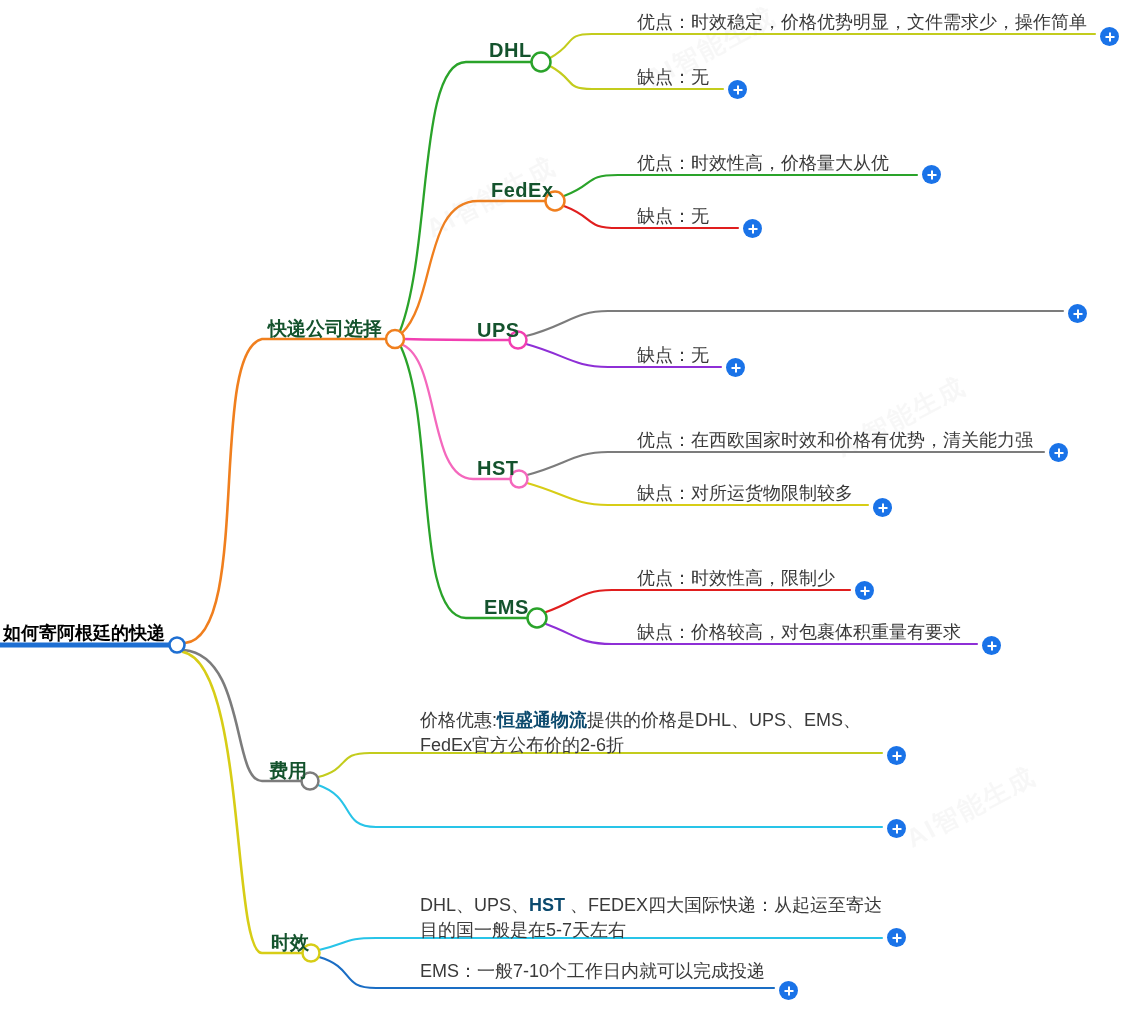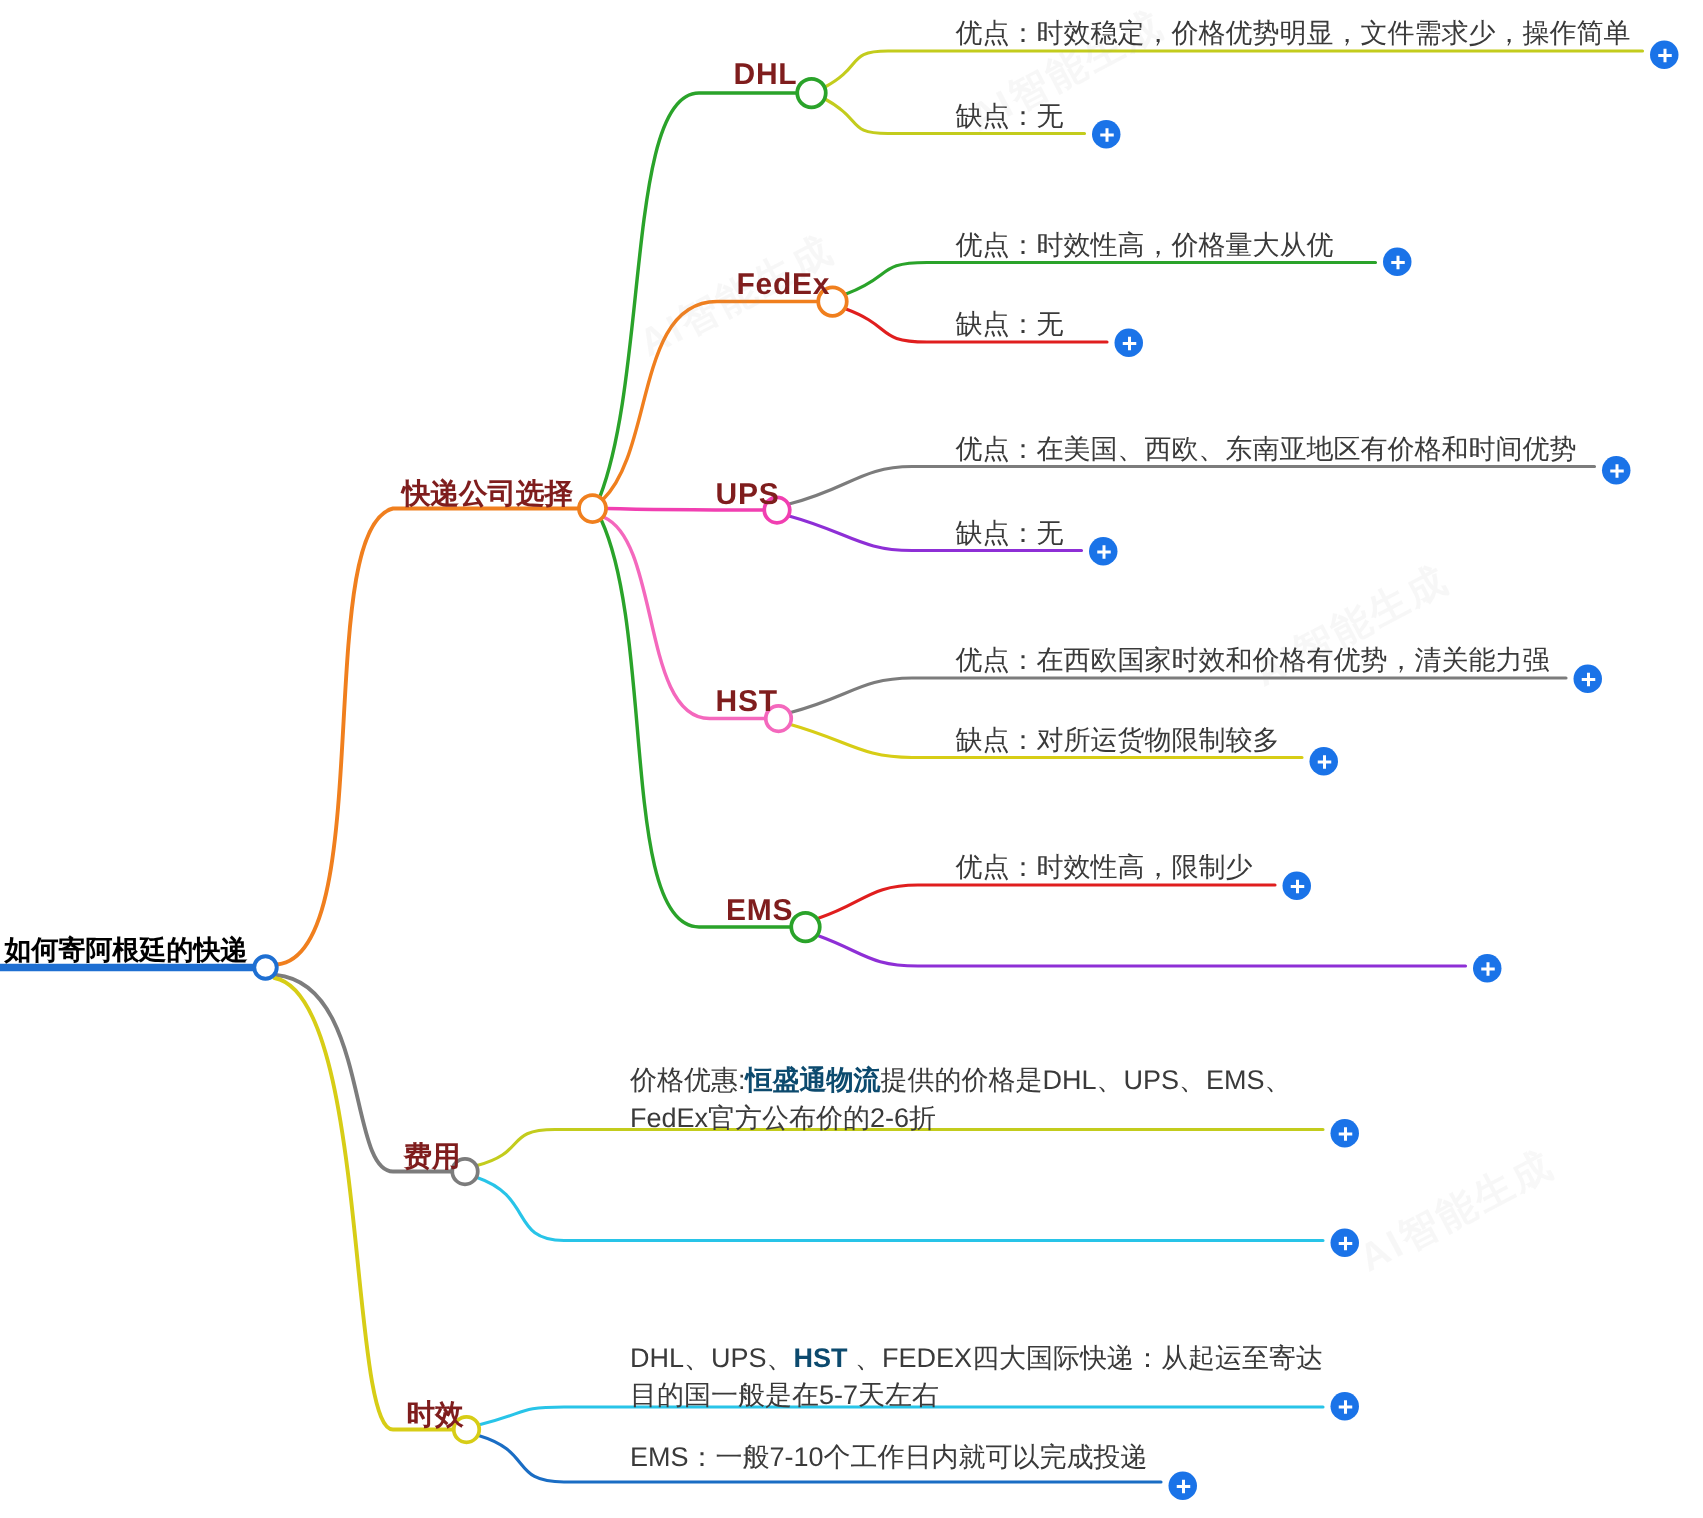--- a/index.html
+++ b/index.html
@@ -2,21 +2,21 @@
 <html><head>
 <meta charset="utf-8">
 <style>
   html,body{margin:0;padding:0;background:#fff;}
   #stage{
     position:relative;width:1135px;height:1012px;overflow:hidden;background:#fff;
     font-family:"Liberation Sans","DejaVu Sans",sans-serif;
   }
   #stage svg{position:absolute;left:0;top:0;}
   .abs{position:absolute;white-space:nowrap;}
-  .topic{font-weight:bold;color:#7f1d1d;font-size:19px;}
+  .topic{font-weight:bold;color:#14532d;font-size:19px;}
   .topic.latin{font-size:20px;letter-spacing:0.5px;}
   .root-label{font-weight:bold;color:#000;font-size:18px;}
   .leaf{font-size:18px;color:#3a3a3a;line-height:22px;}
   .leaf .b{font-weight:bold;color:#0c4a6e;}
   .wrap2{white-space:normal;width:480px;}
   .plus{
     position:absolute;width:19px;height:19px;border-radius:50%;
     background:#1a73e8;box-shadow:0 0 0 1px rgba(255,255,255,.6);
   }
   .plus::before,.plus::after{
@@ -101,27 +101,27 @@
 
   <div class="abs topic" style="left:269px;top:758px;">费用</div>
   <div class="abs topic" style="left:271px;top:930px;">时效</div>
 
   <div class="abs leaf" style="left:637px;top:11px;text-align:center;">优点：时效稳定，价格优势明显，文件需求少，操作简单</div>
   <div class="abs leaf" style="left:637px;top:66px;">缺点：无</div>
 
   <div class="abs leaf" style="left:637px;top:152px;">优点：时效性高，价格量大从优</div>
   <div class="abs leaf" style="left:637px;top:205px;">缺点：无</div>
 
-  <div class="abs leaf" style="left:637px;top:288px;">优点：在美国、西欧、东南亚地区有价格和时间优势</div>
   <div class="abs leaf" style="left:637px;top:344px;">缺点：无</div>
 
   <div class="abs leaf" style="left:637px;top:482px;">缺点：对所运货物限制较多</div>
   <div class="abs leaf" style="left:637px;top:429px;">优点：在西欧国家时效和价格有优势，清关能力强</div>
 
   <div class="abs leaf" style="left:637px;top:567px;">优点：时效性高，限制少</div>
+  <div class="abs leaf" style="left:637px;top:621px;">缺点：价格较高，对包裹体积重量有要求</div>
 
   <div class="abs leaf wrap2" style="left:420px;top:708px;line-height:25px;">
     <span>价格优惠:</span><span class="b">恒盛通物流</span><span>提供的价格是DHL、UPS、EMS、</span><br>
     <span>FedEx官方公布价的2-6折</span>
   </div>
 
 
   <div class="abs leaf wrap2" style="left:420px;top:893px;line-height:25px;">
     <span>DHL、UPS、</span><span class="b">HST</span><span> 、FEDEX四大国际快递：从起运至寄达</span><br>
     <span>目的国一般是在5-7天左右</span>

